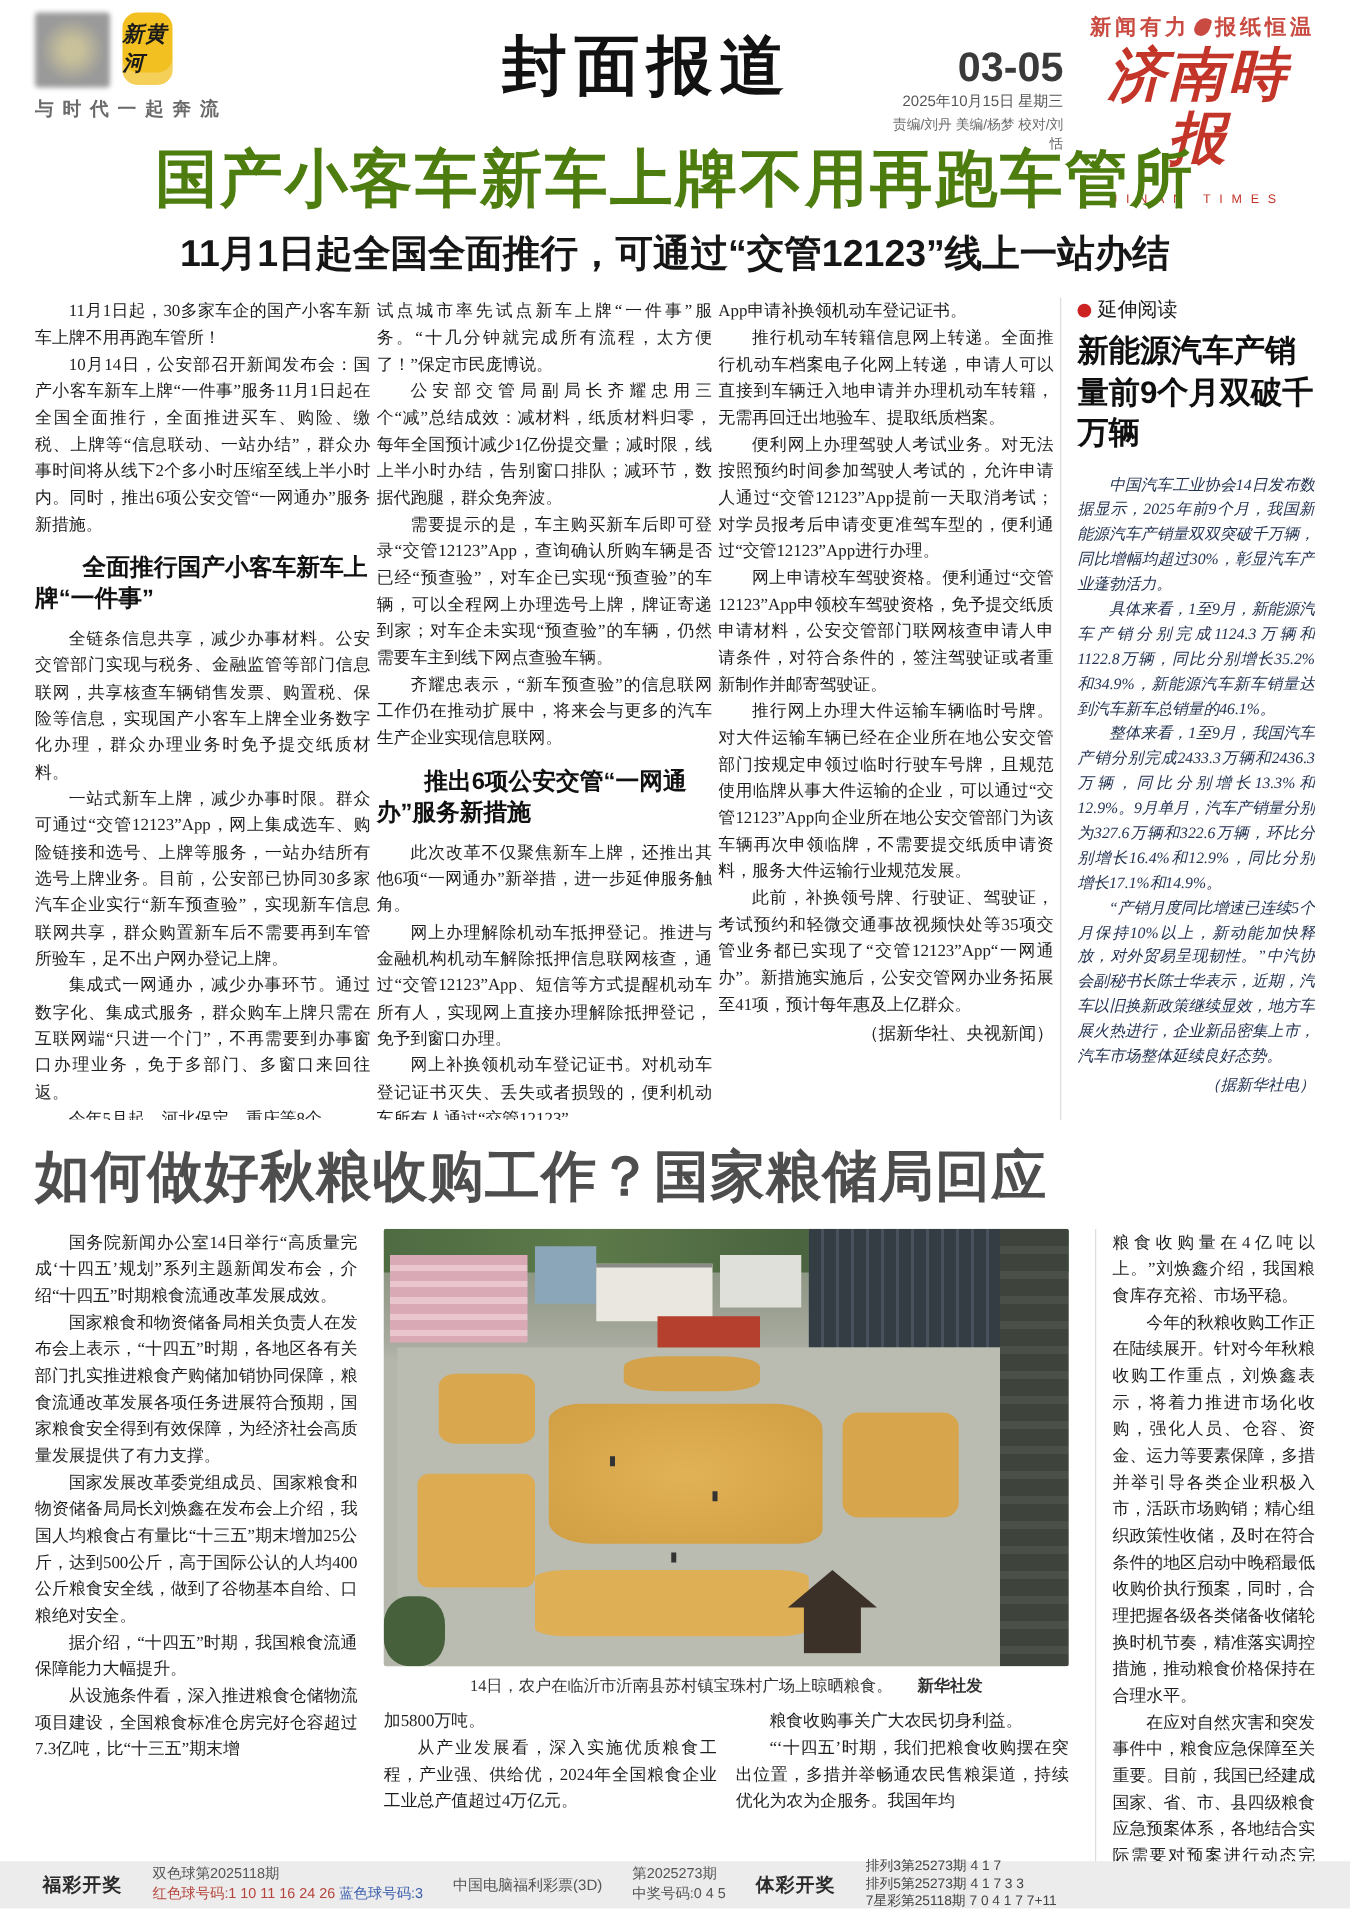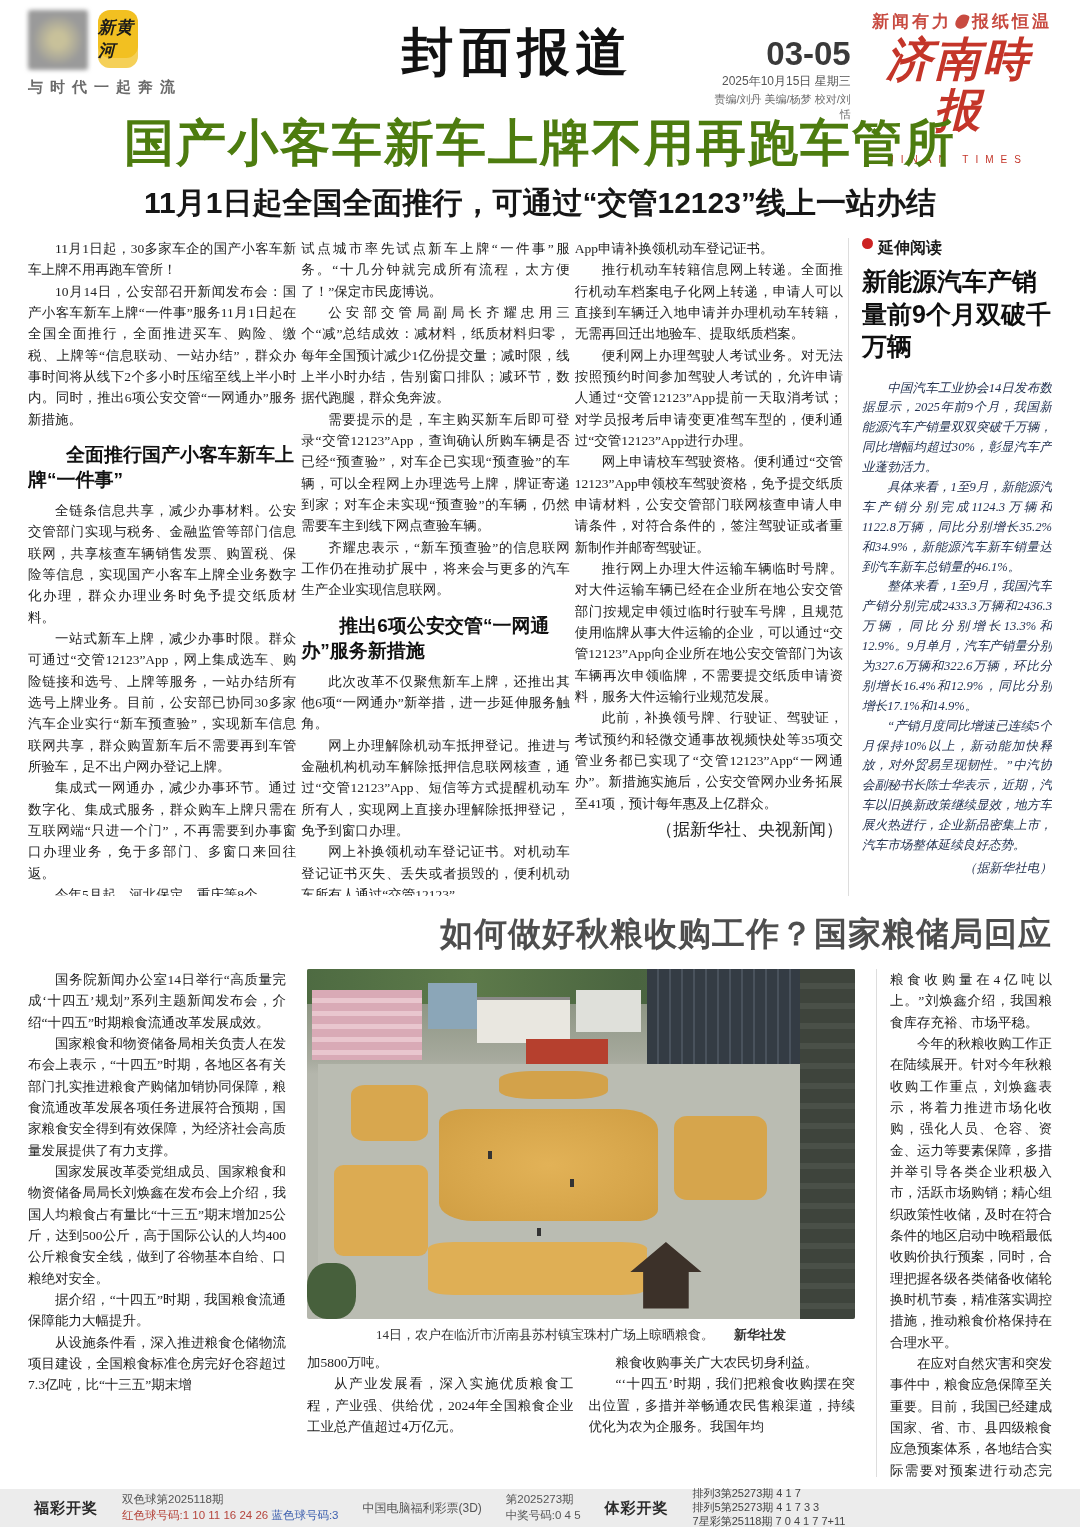--- a/index.html
+++ b/index.html
@@ -33,32 +33,32 @@
   .h1 { text-align:center; font-family:"Liberation Sans",sans-serif; font-weight:900; font-size:50px; color:#4d7c0f; letter-spacing:2px; margin-top:6px; }
   .h2 { text-align:center; font-family:"Liberation Sans",sans-serif; font-weight:700; font-size:30px; color:#161616; margin-top:6px; }
 
   
   .cols { display:flex; gap:5px; margin:14px 28px 0; height:658px; overflow:hidden; }
   .col { flex:1; overflow:hidden; }
   .p { font-size:13.5px; line-height:1.58; text-align:justify; text-indent:2em; }
   .p.cont { text-indent:0; }
   .subhead { font-family:"Liberation Sans",sans-serif; font-weight:800; font-size:19px; line-height:1.32; color:#111;
              margin:12px 0 8px; text-indent:2em; }
-  .byline { text-align:right; font-size:17px; margin-top:4px; }
+  .byline { text-align:right; font-size:14px; margin-top:4px; }
 
   .sidebar { width:204px; flex:none; border-left:1px solid #ddd; padding-left:13px; overflow:hidden; }
-  .kicker { display:flex; gap:5px; font-family:"Liberation Sans",sans-serif; font-weight:700; font-size:16px; color:#1a1a1a; }
+  .kicker { display:flex; align-items:center; gap:5px; font-family:"Liberation Sans",sans-serif; font-weight:400; font-size:16px; color:#1a1a1a; }
   .dot { width:11px; height:11px; border-radius:50%; background:#c22; }
   .s-title { font-family:"Liberation Sans",sans-serif; font-weight:900; font-size:25px; line-height:1.3; color:#0f0f0f; margin:6px 0 16px; }
   .s-p { font-size:12.6px; line-height:1.58; text-align:justify; text-indent:2em; font-style:italic; color:#233250; }
   .s-byline { text-align:right; font-size:12.6px; font-style:italic; color:#233250; margin-top:4px; }
 
   
   .a2 { margin:16px 28px 0; }
-  .a2h { text-align:right; font-family:"Liberation Sans",sans-serif; font-weight:800; font-size:33px; color:#4e4e4e; letter-spacing:1px; }
+  .a2h { text-align:left; font-family:"Liberation Sans",sans-serif; font-weight:800; font-size:44px; color:#4e4e4e; letter-spacing:1px; }
   .a2body { display:flex; gap:21px; margin-top:12px; height:508px; overflow:hidden; }
   .a2c1 { width:258px; flex:none; overflow:hidden; }
   .a2mid { width:548px; flex:none; }
   .a2c4 { flex:1; border-left:1px solid #ddd; padding-left:13px; overflow:hidden; }
   .midcols { display:flex; gap:15px; margin-top:8px; }
   .midcols .col { flex:1; }
   .caption-row { display:flex; justify-content:center; gap:20px; margin-top:7px; font-size:13px; color:#333; }
   .caption-row b { font-family:"Liberation Sans",sans-serif; }
 
   

